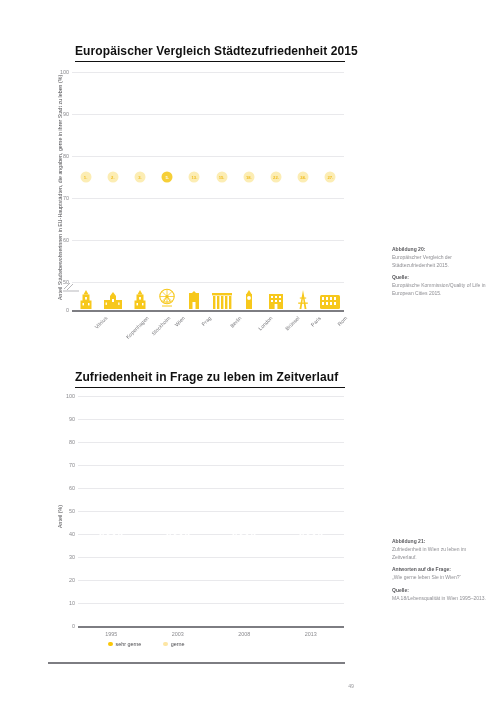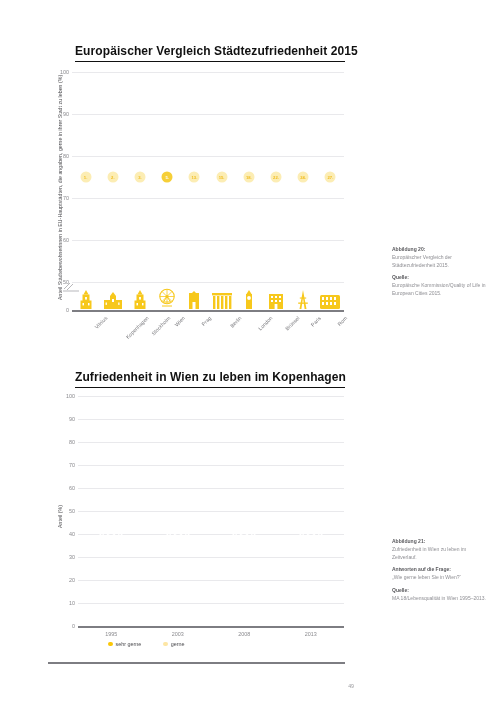--- a/index.html
+++ b/index.html
@@ -309,21 +309,21 @@
       </svg></div>
     <div class="xtick-rot" style="left:261.4px;top:243px;">Rom</div>
     <div class="axis-break" style="left:-9px;top:206.0px;"><svg width="16" height="11" viewBox="0 0 16 11">
         <path d="M1 8 L7 2 M4 9 L10 3 M0 10 L16 10" stroke="#9a9a9e" stroke-width="0.7" fill="none"></path>
       </svg></div>
     <div class="axis-base" style="top:238px;"></div>
   </div>
 
 <div class="fig" id="chart2" style="left:75px; top:370px; width:270px;">
 
-  <div class="fig-title">Zufriedenheit in Wien zu leben im Kopenhagen</div>
+  <div class="fig-title">Zufriedenheit in Frage zu leben im Zeitverlauf</div>
   <div class="title-rule"></div>
 </div>
 
 <div class="ylabel" style="left:57px; top:528px;">Anteil (%)</div>
 
 <div class="plot" id="plot2" style="position:absolute; left:78px; top:396px; width:266px; height:230px;">
     <div class="ytick" style="top:230.0px;">0</div>
     <div class="gridline" style="top:207.0px;"></div>
     <div class="ytick" style="top:207.0px;">10</div>
     <div class="gridline" style="top:184.0px;"></div>

